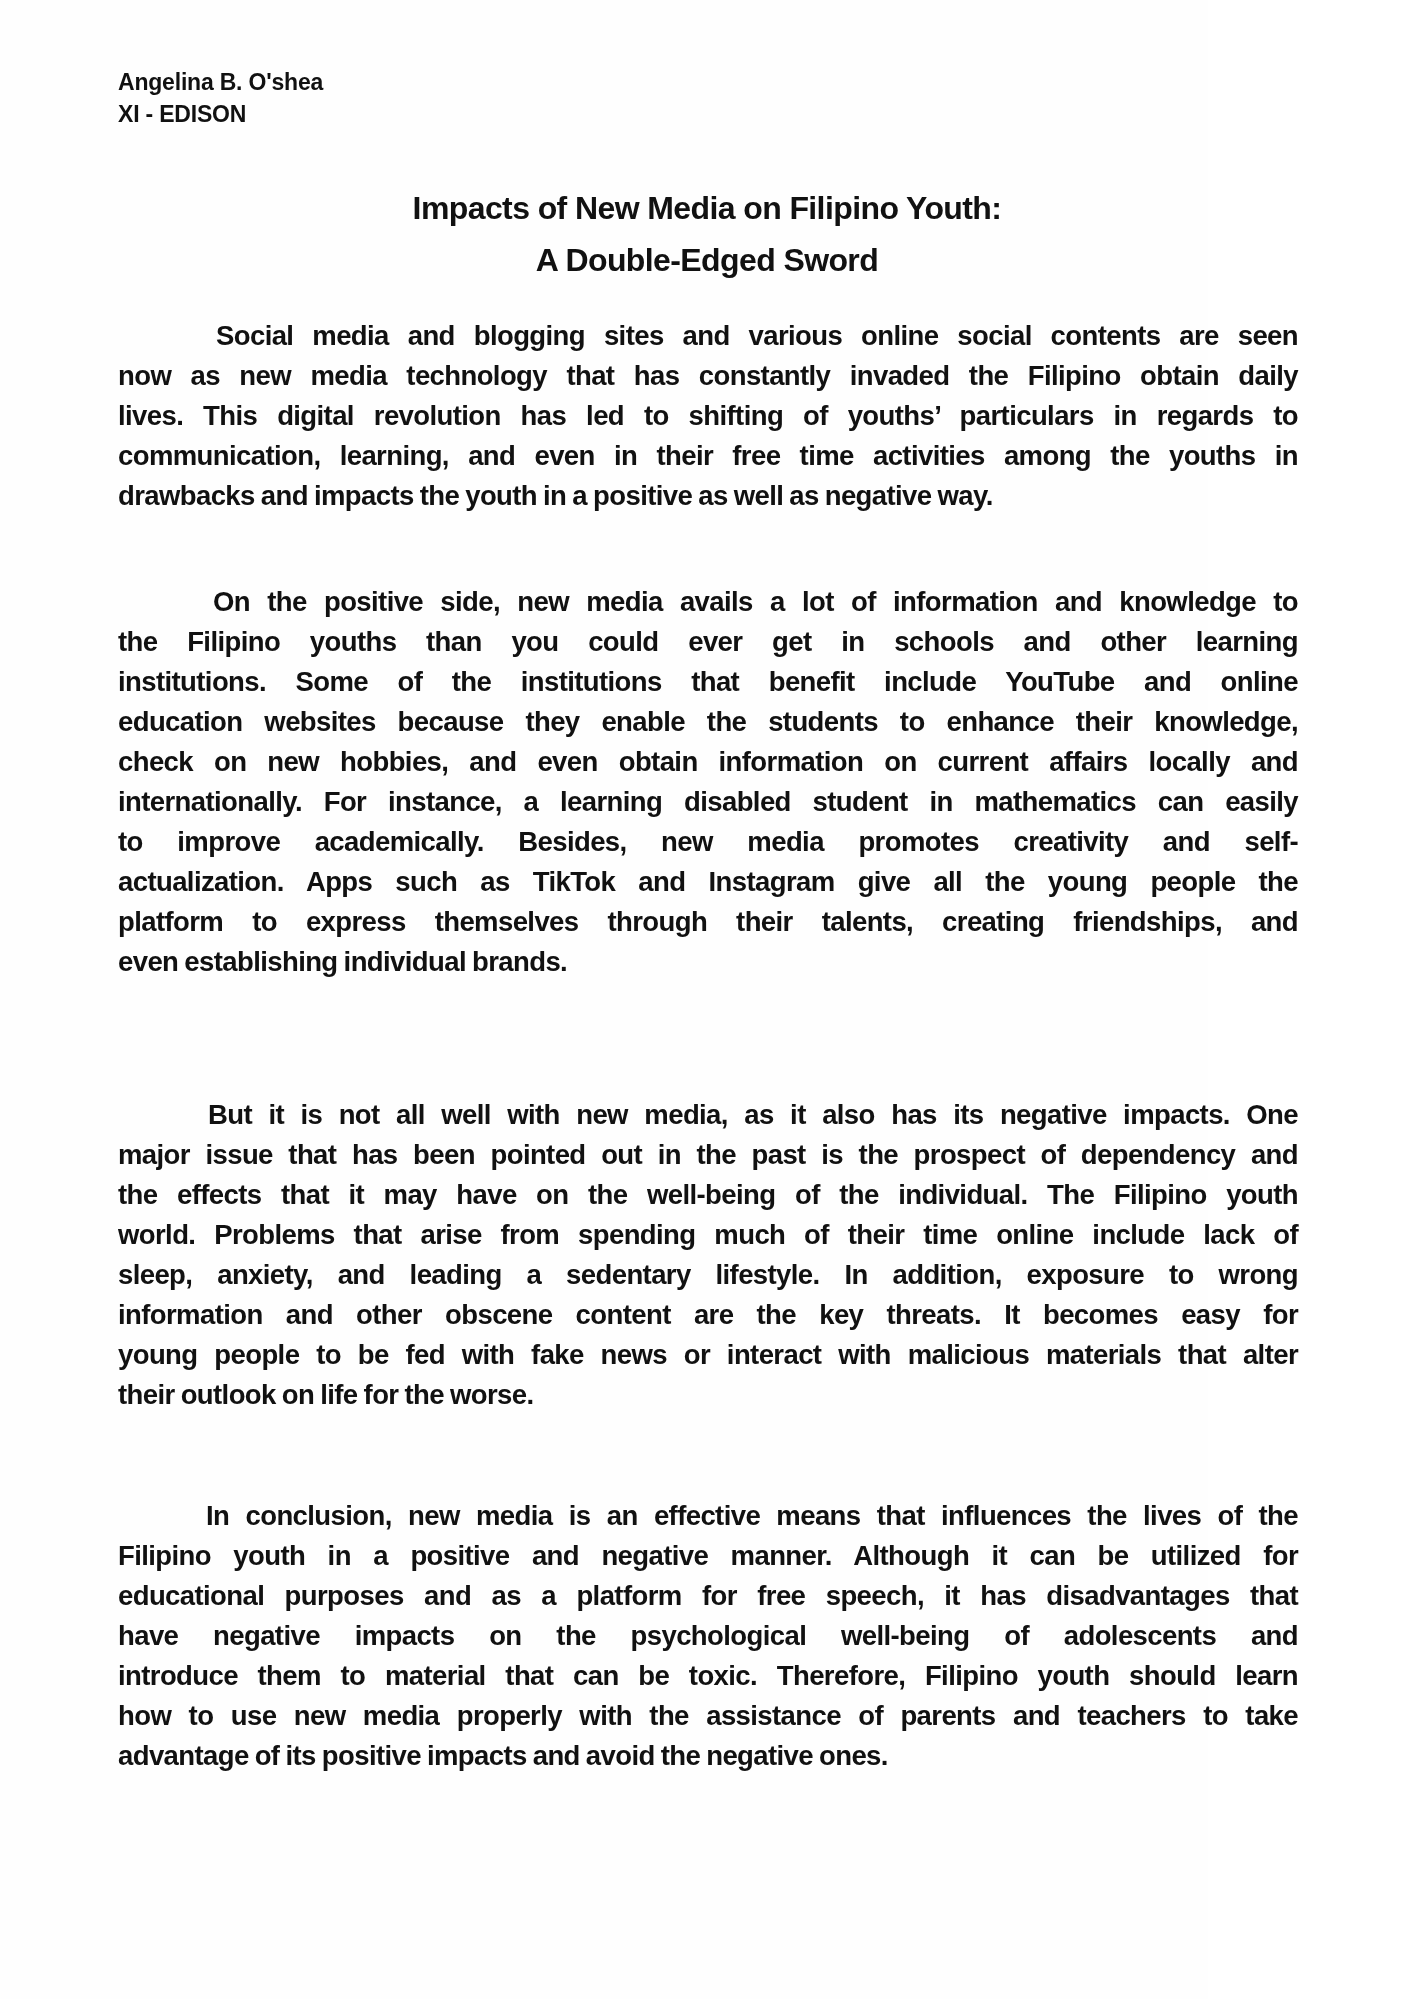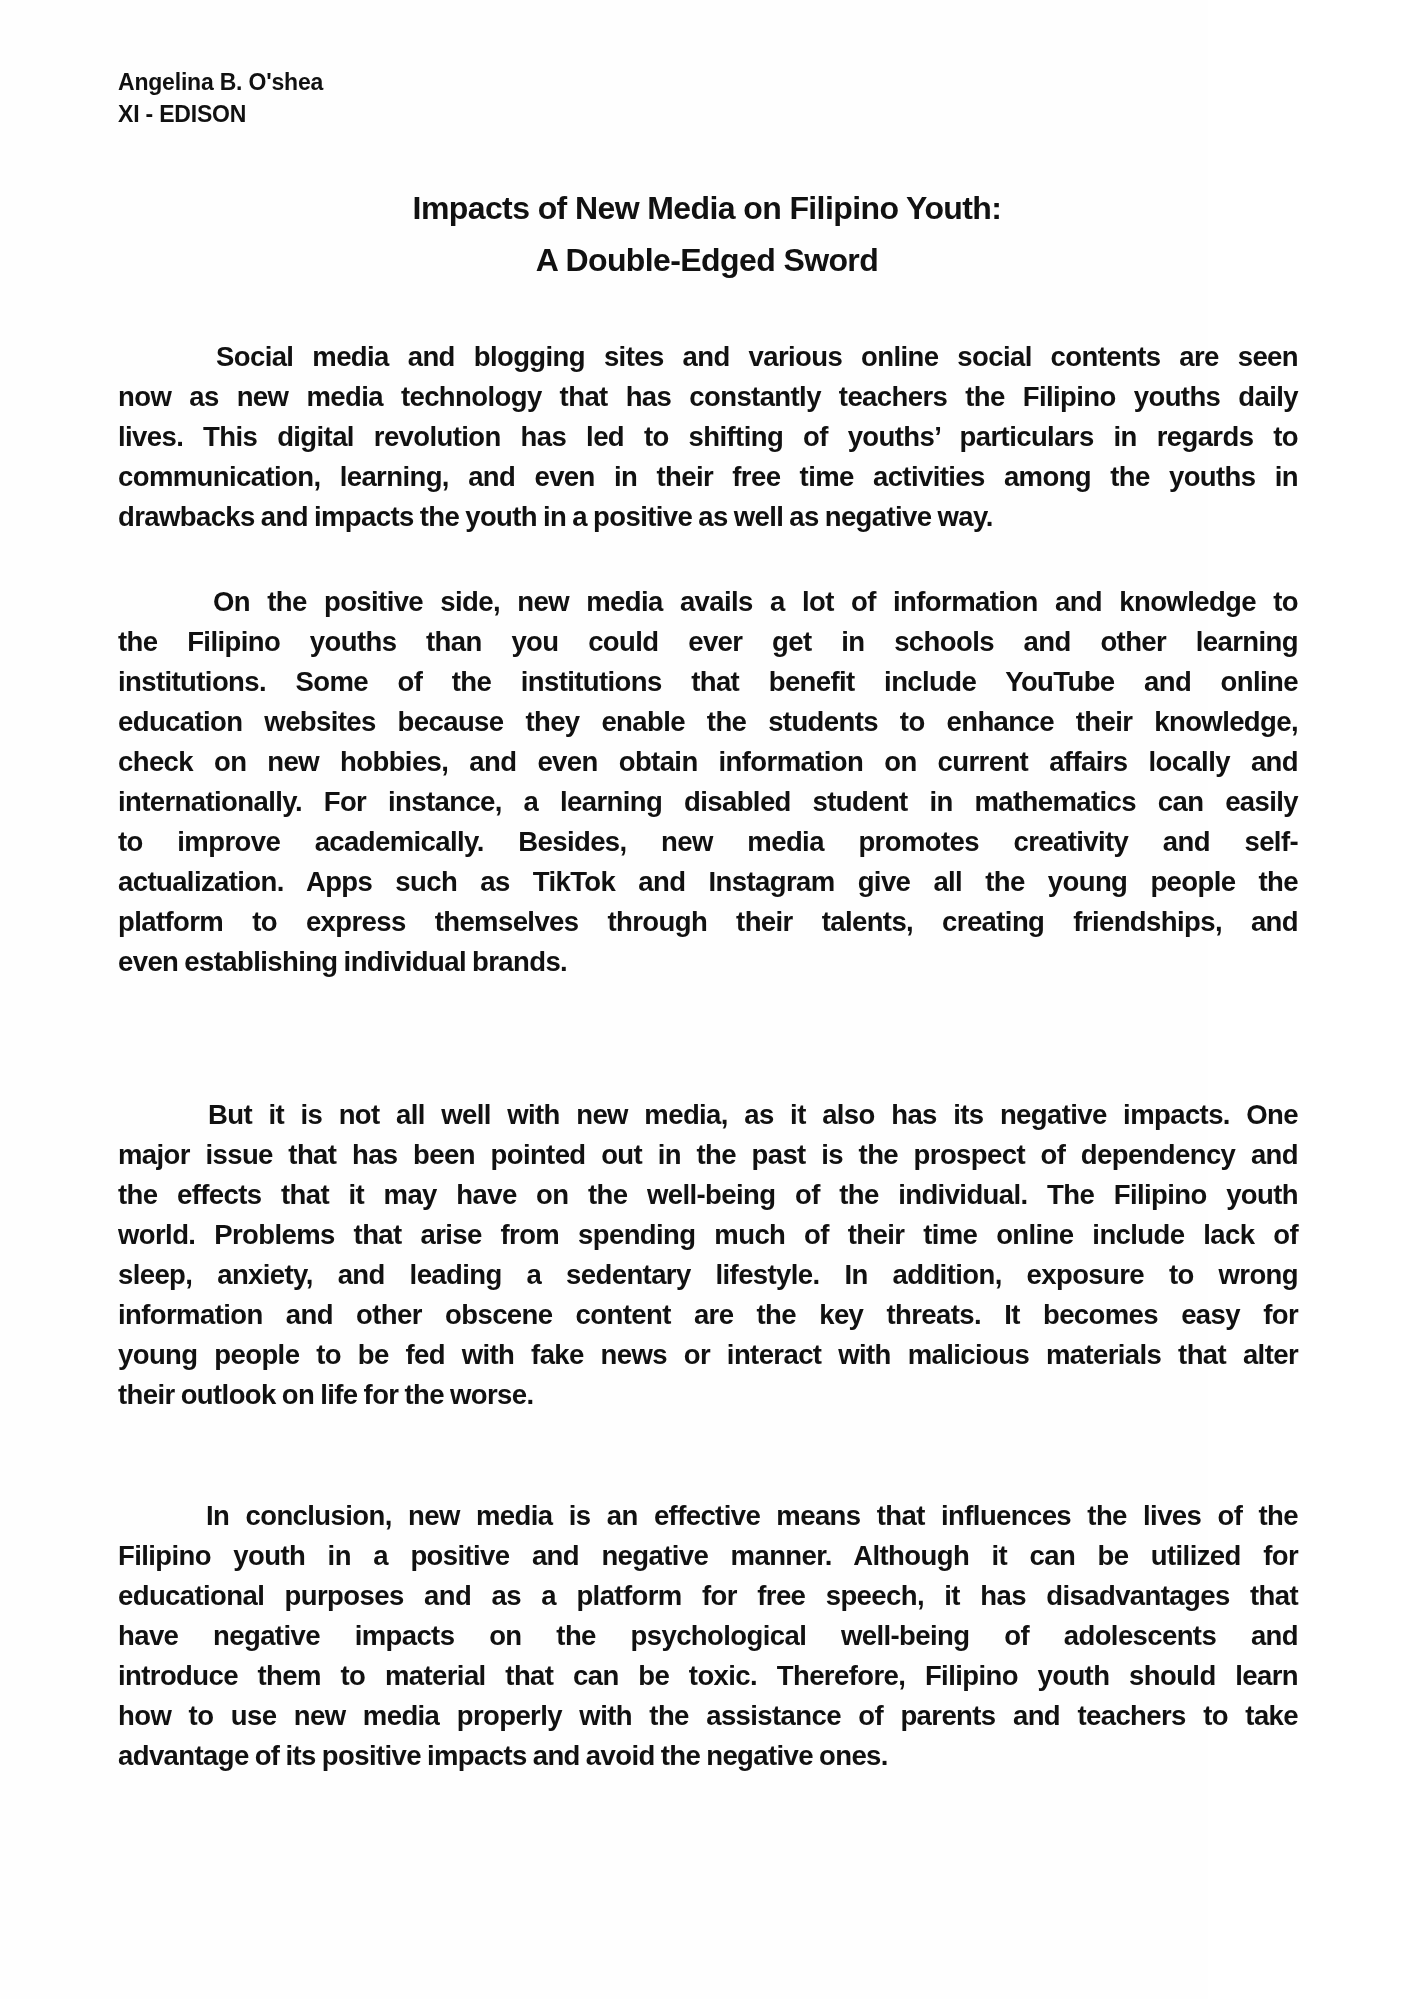--- a/index.html
+++ b/index.html
@@ -62,21 +62,21 @@
       text-align-last: justify;
     }
     .line.last {
       text-align: left;
       text-align-last: left;
     }
     .line.indent1 { padding-left: 98px; }
     .line.indent2 { padding-left: 95px; }
     .line.indent3 { padding-left: 90px; }
     .line.indent4 { padding-left: 88px; }
-    .p1 { top: 337px; }
+    .p1 { top: 316px; }
     .p2 { top: 582px; }
     .p3 { top: 1095px; }
     .p4 { top: 1496px; }
   </style>
 </head>
 <body>
 
 <div class="page">
 
   <div class="header">
@@ -84,21 +84,21 @@
     <div>XI - EDISON</div>
   </div>
 
   <div class="title">
     <div>Impacts of New Media on Filipino Youth:</div>
     <div>A Double-Edged Sword</div>
   </div>
 
   <div class="para p1">
     <span class="line indent1">Social media and blogging sites and various online social contents are seen</span>
-    <span class="line">now as new media technology that has constantly teachers the Filipino youths daily</span>
+    <span class="line">now as new media technology that has constantly invaded the Filipino obtain daily</span>
     <span class="line">lives. This digital revolution has led to shifting of youths’ particulars in regards to</span>
     <span class="line">communication, learning, and even in their free time activities among the youths in</span>
     <span class="line last">drawbacks and impacts the youth in a positive as well as negative way.</span>
   </div>
 
   <div class="para p2">
     <span class="line indent2">On the positive side, new media avails a lot of information and knowledge to</span>
     <span class="line">the Filipino youths than you could ever get in schools and other learning</span>
     <span class="line">institutions. Some of the institutions that benefit include YouTube and online</span>
     <span class="line">education websites because they enable the students to enhance their knowledge,</span>

